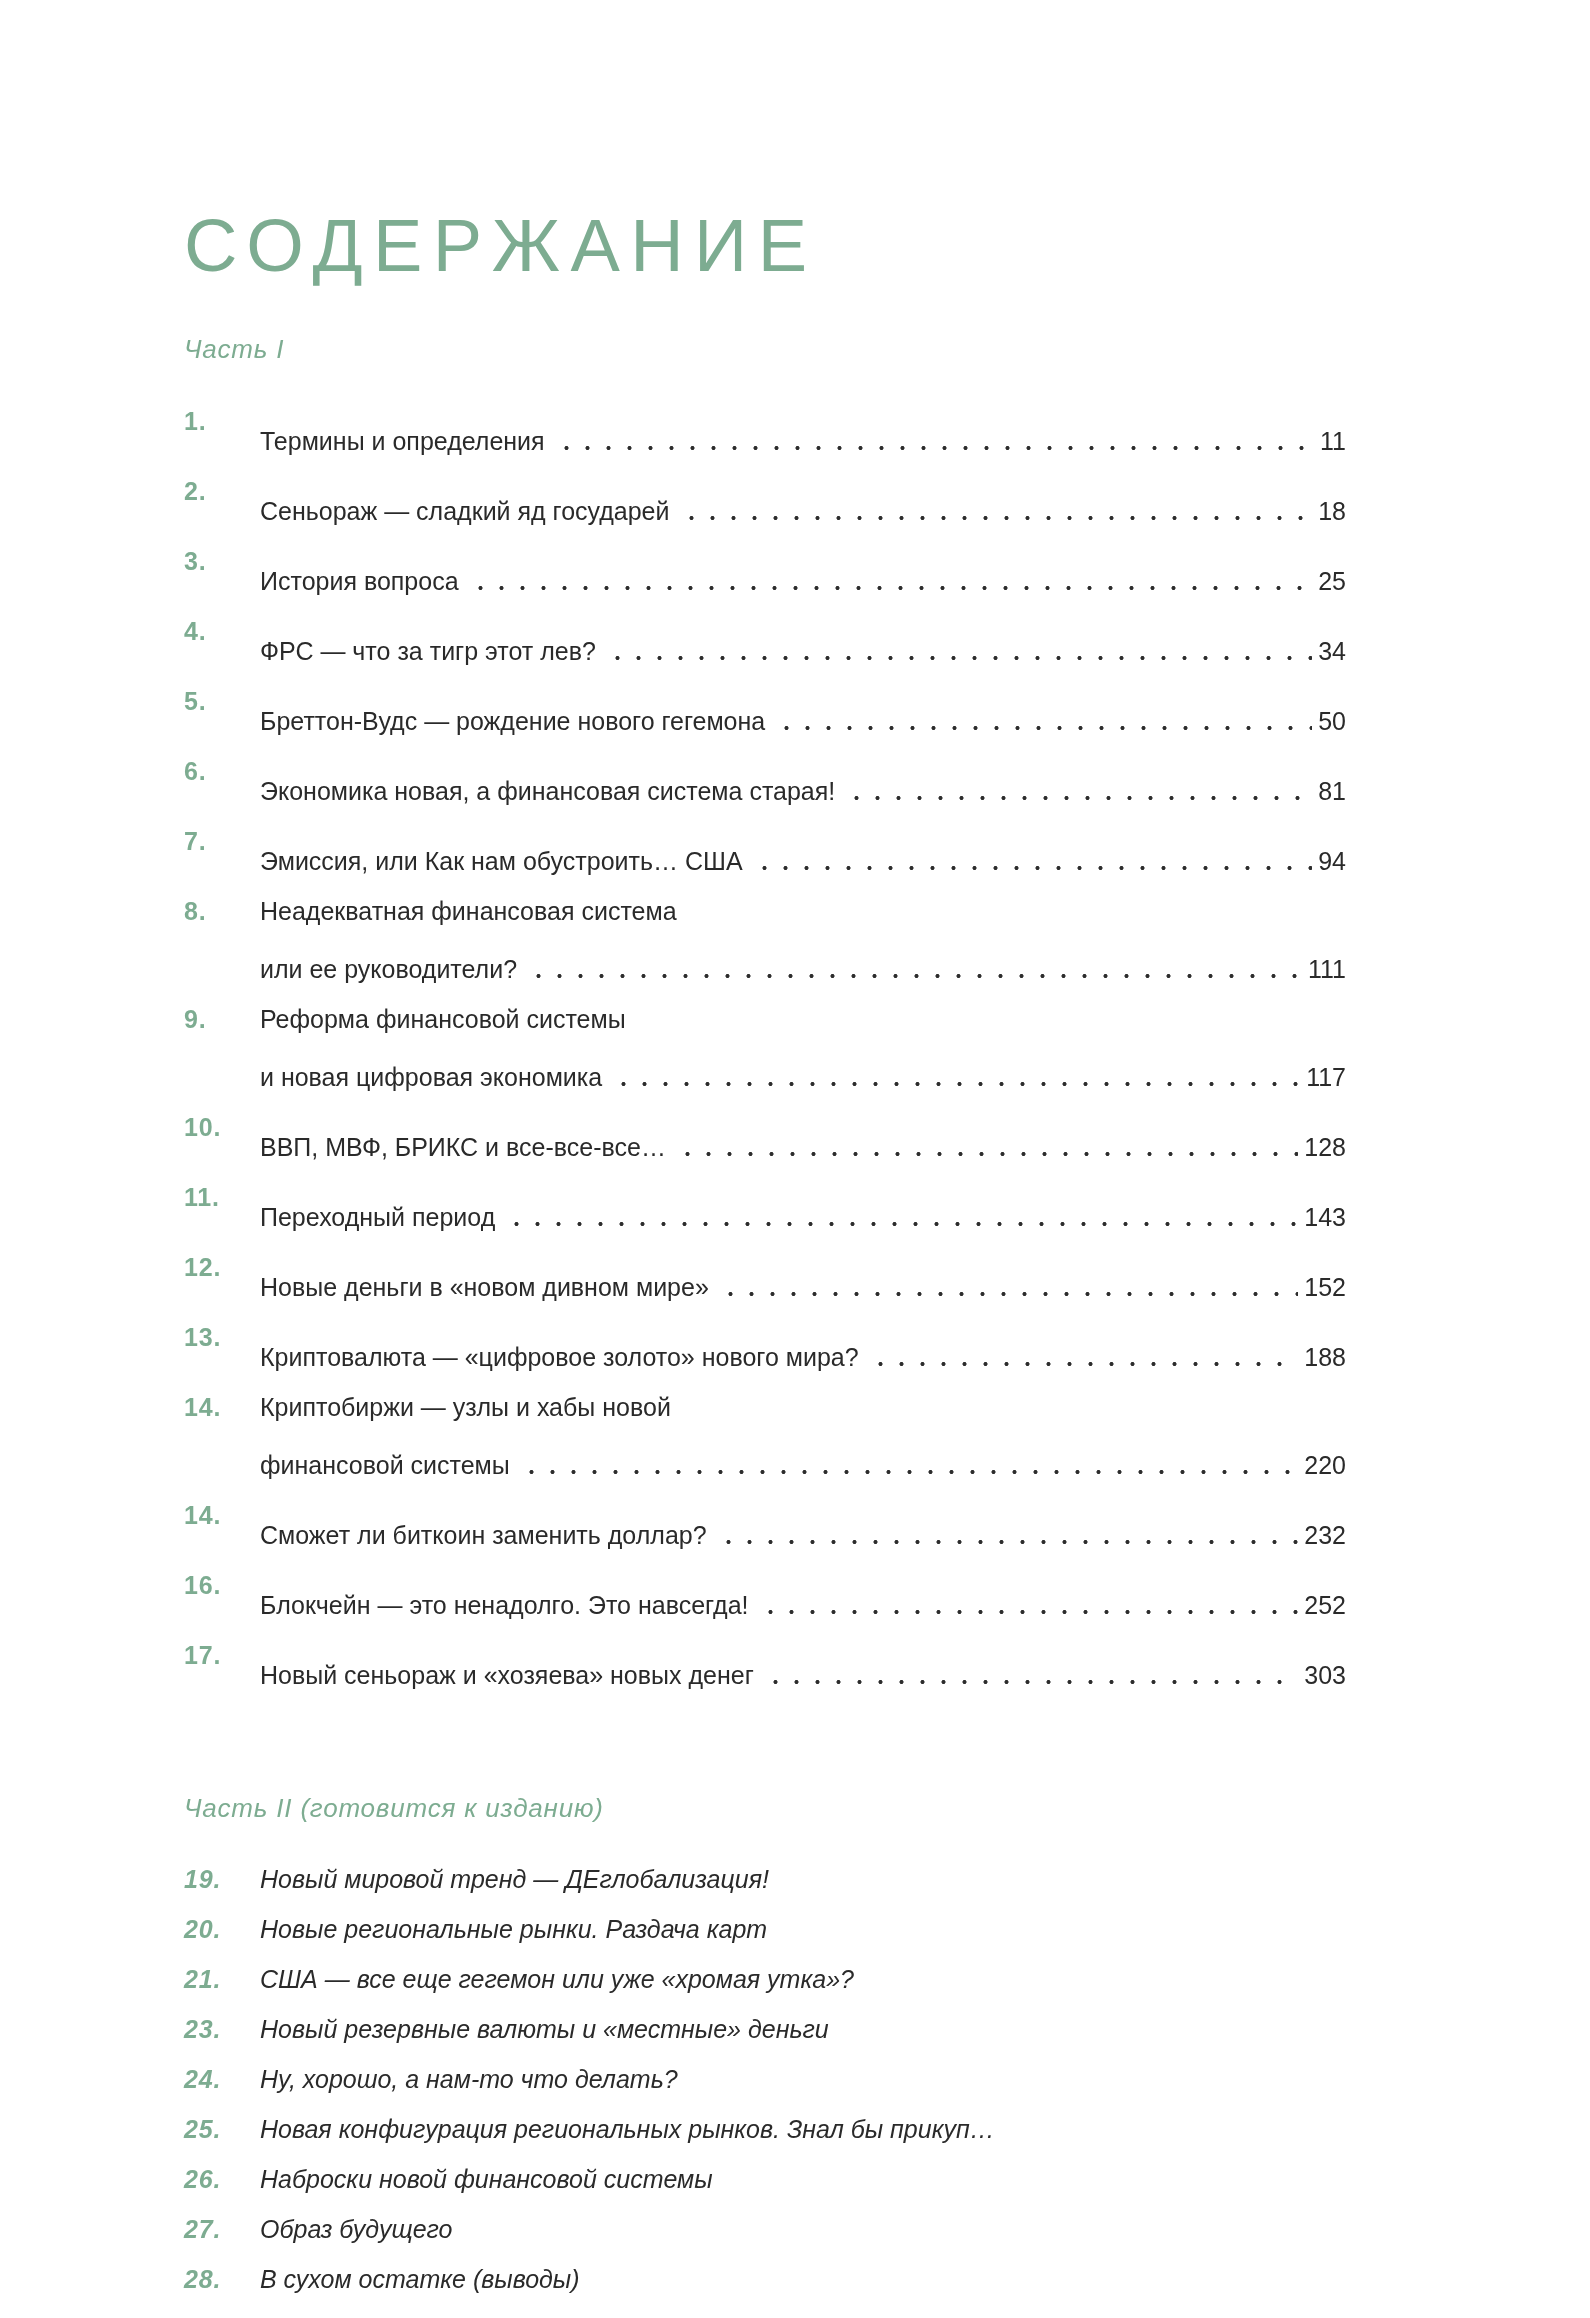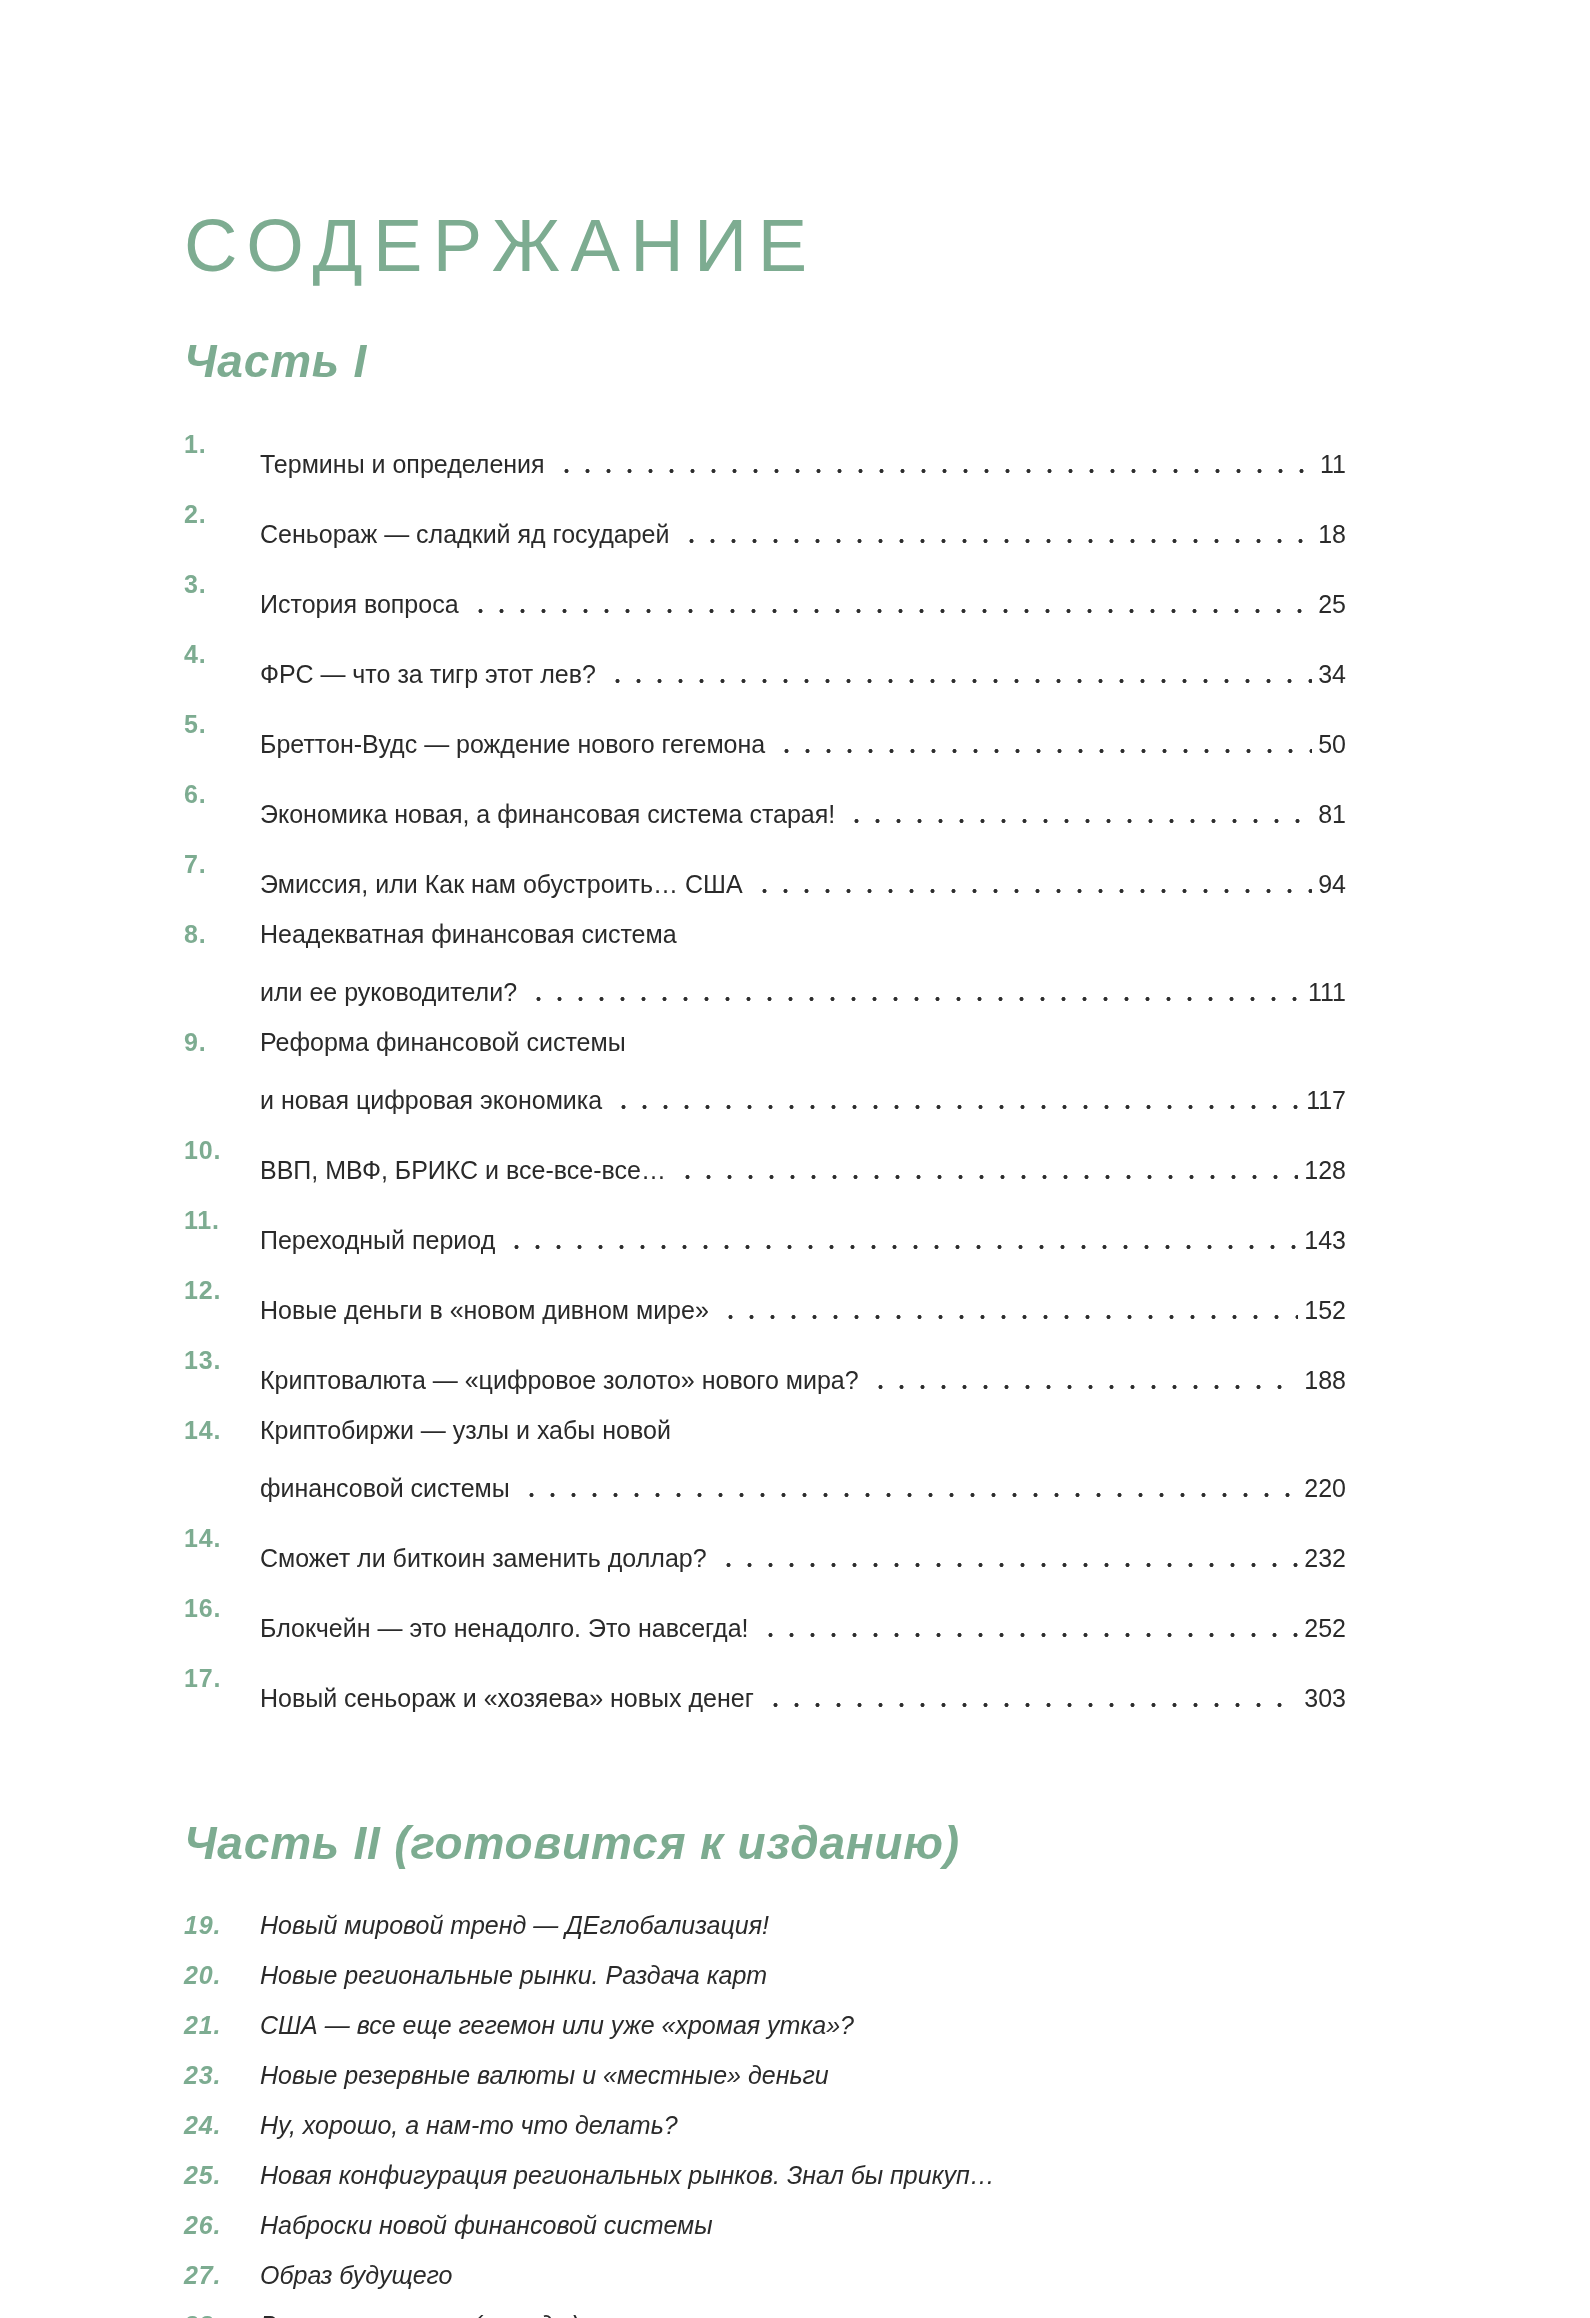--- a/index.html
+++ b/index.html
@@ -23,22 +23,22 @@
   .toc-title {
     margin: 0 0 50px 0;
     font-size: 74px;
     font-weight: 400;
     letter-spacing: 10.4px;
     color: #7dac91;
     line-height: 1.05;
   }
   .part-heading {
     margin: 0 0 37px 0;
-    font-size: 46px;
-    font-weight: 700;
+    font-size: 26px;
+    font-weight: 400;
     font-style: italic;
     color: #7dac91;
     letter-spacing: 0.8px;
     line-height: 1.15;
   }
   .part-heading.second {
     margin-top: 100px;
   }
   .toc-list {
     display: block;
@@ -295,21 +295,21 @@
       </div>
       <div class="toc-item">
         <span class="item-num">21.</span>
         <div class="item-content">
           <div class="item-line"><span class="item-text">США — все еще гегемон или уже «хромая утка»?</span></div>
         </div>
       </div>
       <div class="toc-item">
         <span class="item-num">23.</span>
         <div class="item-content">
-          <div class="item-line"><span class="item-text">Новые резервные валюты и «местные» деньги</span></div>
+          <div class="item-line"><span class="item-text">Новый резервные валюты и «местные» деньги</span></div>
         </div>
       </div>
       <div class="toc-item">
         <span class="item-num">24.</span>
         <div class="item-content">
           <div class="item-line"><span class="item-text">Ну, хорошо, а нам-то что делать?</span></div>
         </div>
       </div>
       <div class="toc-item">
         <span class="item-num">25.</span>

